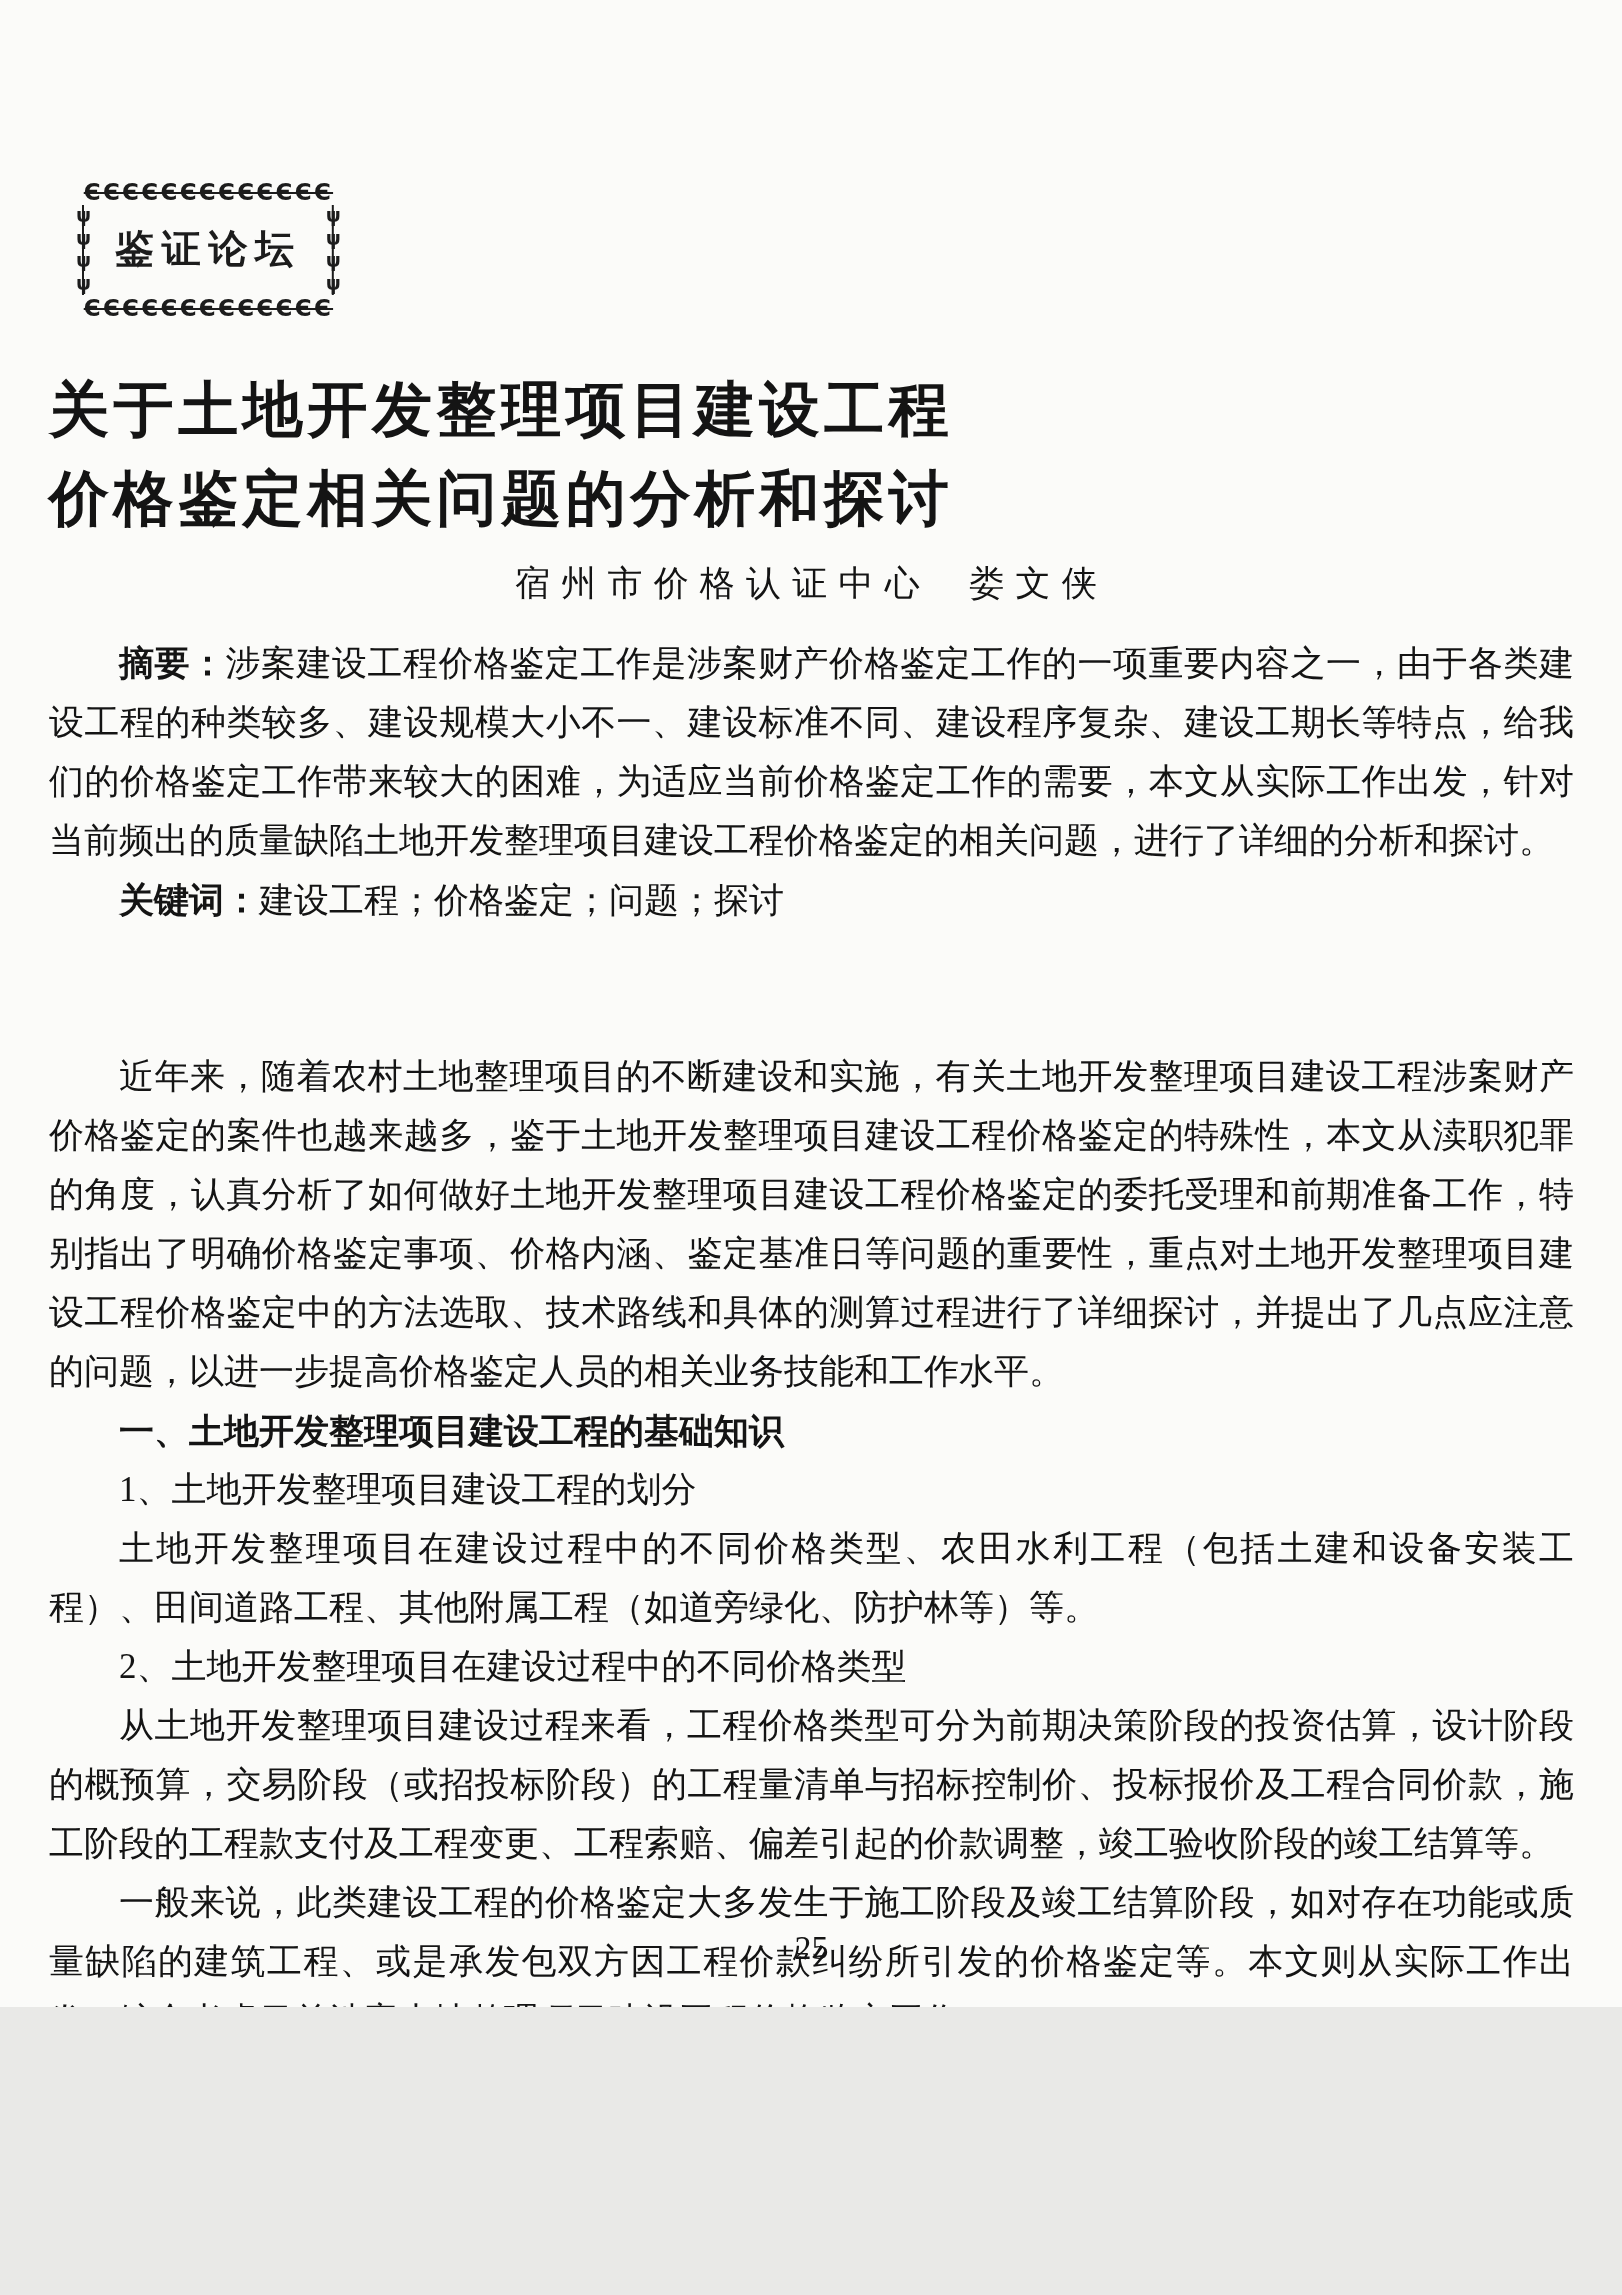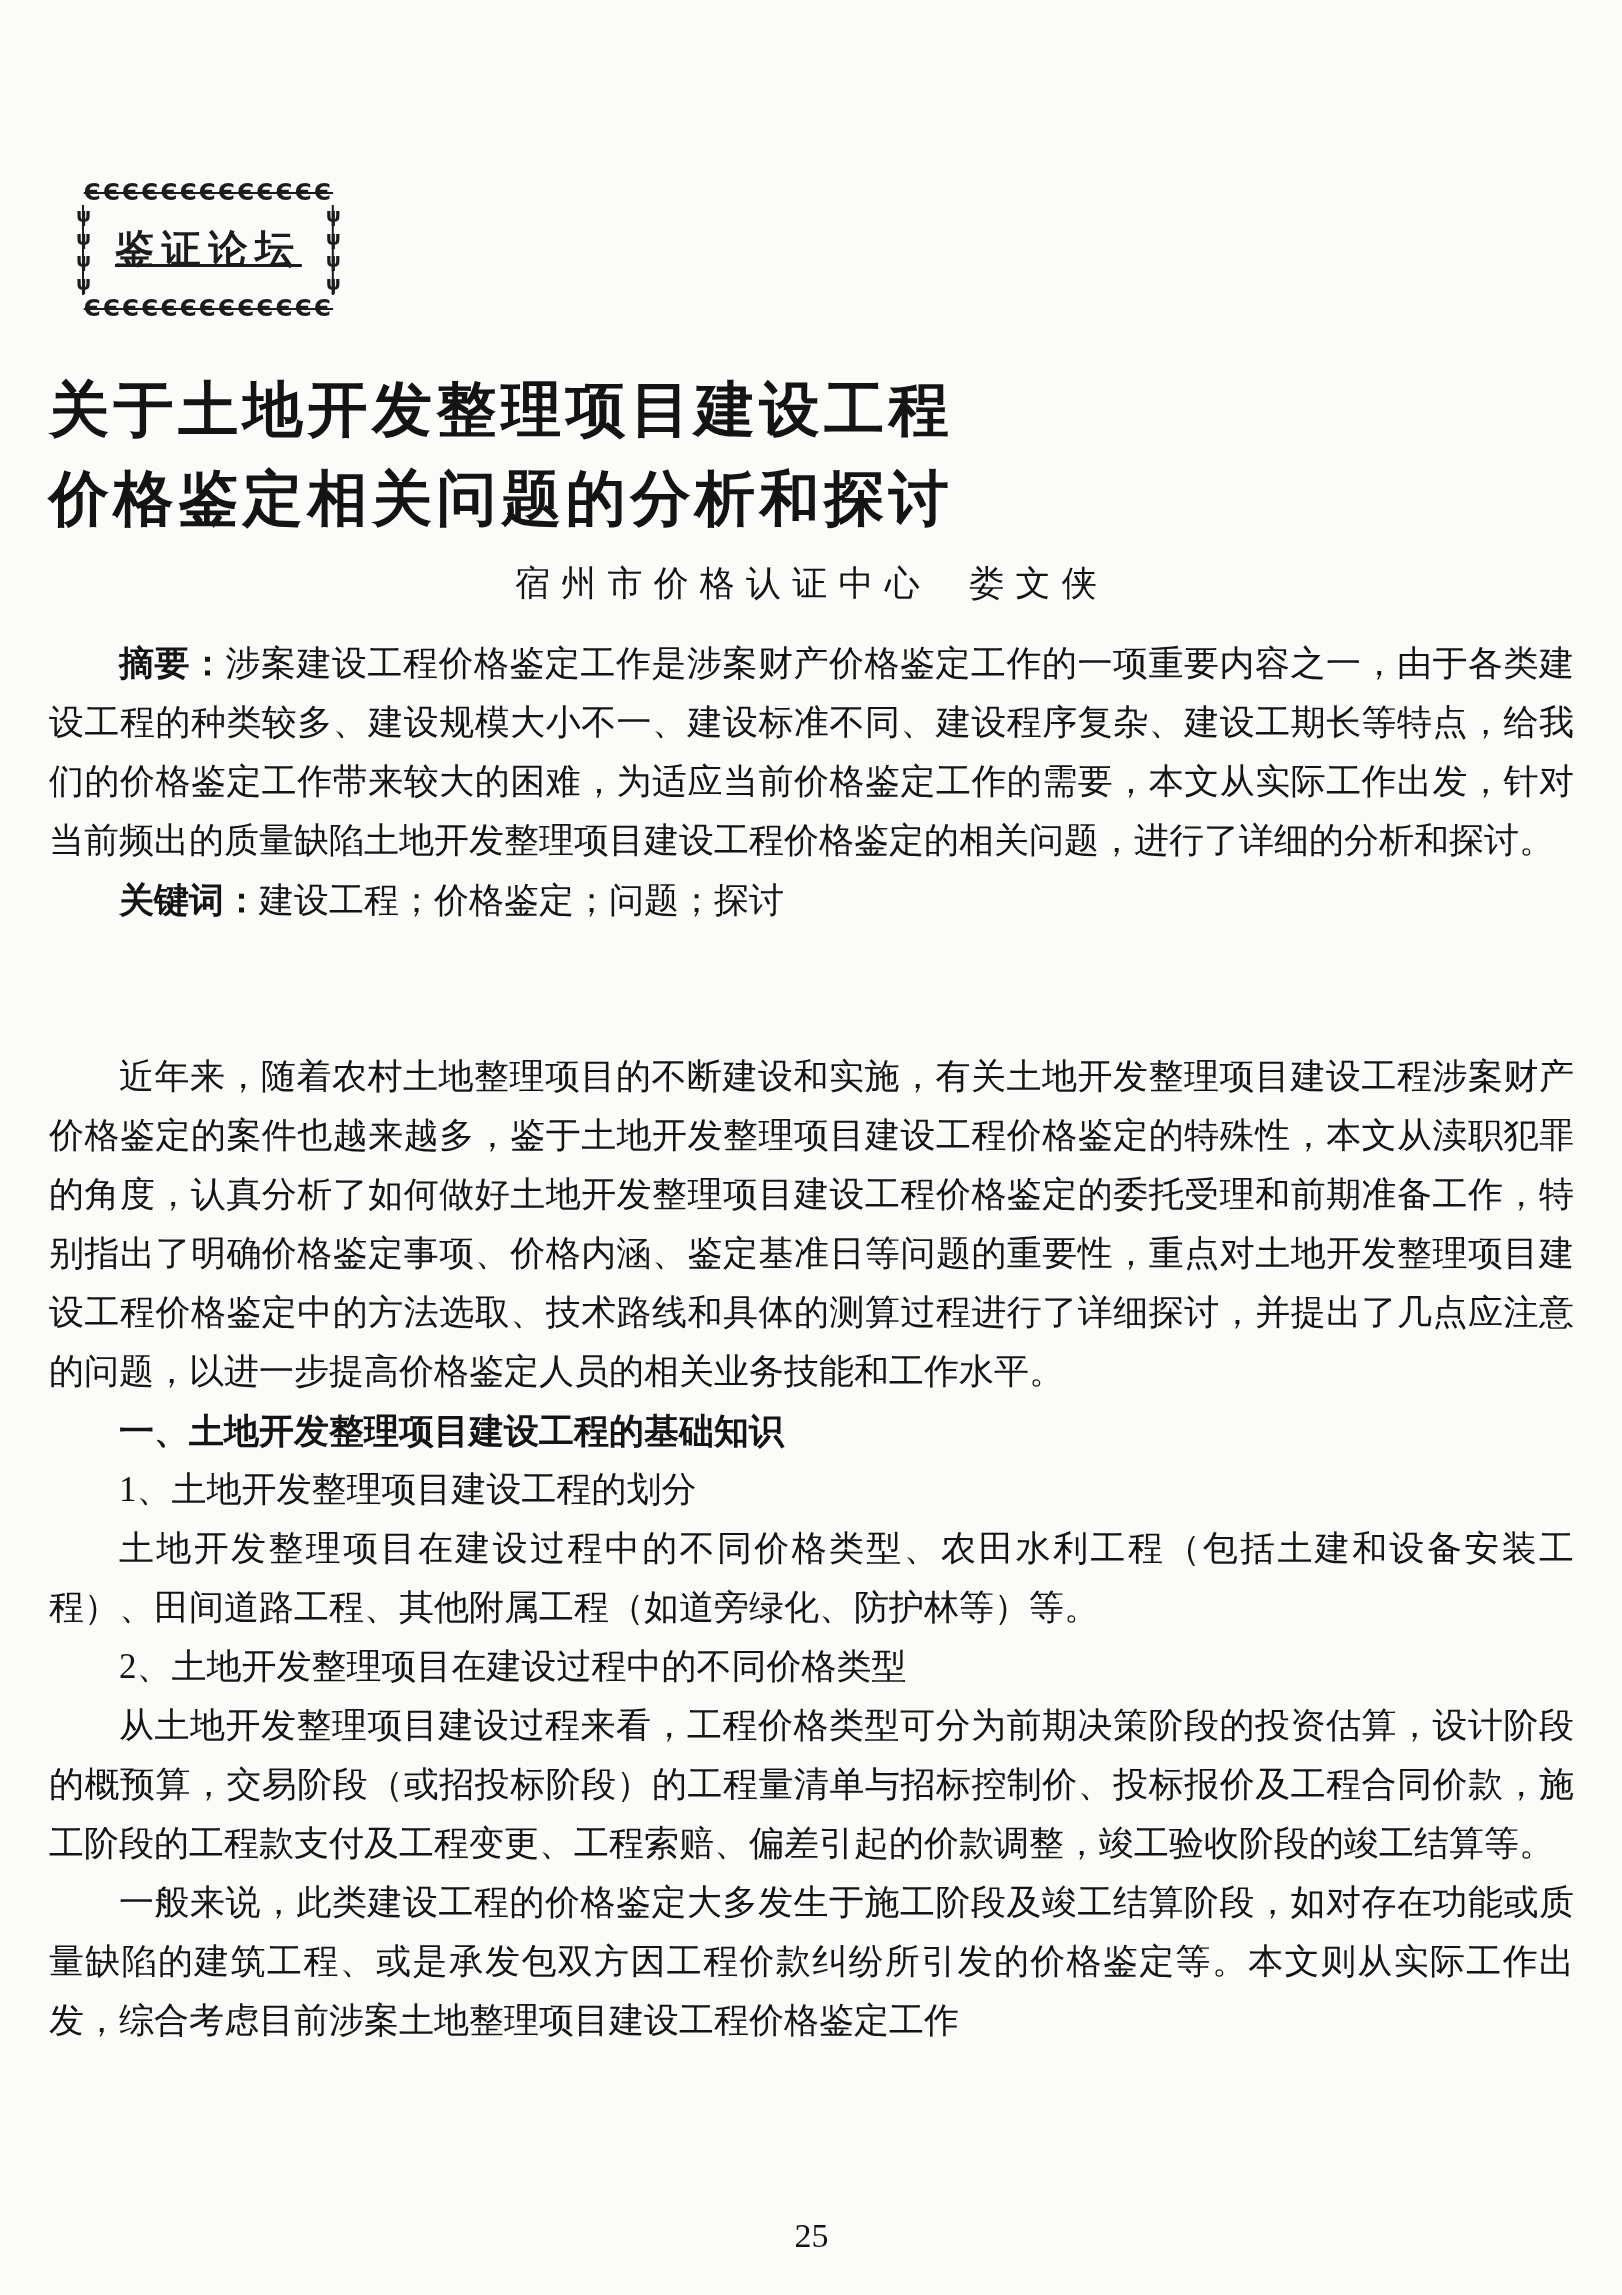--- a/index.html
+++ b/index.html
@@ -3,21 +3,21 @@
 <meta charset="utf-8">
 <style>
   html,body{margin:0;padding:0;}
   body{
     background:#e9e9e7;
     font-family:"Liberation Serif","DejaVu Serif",serif;
   }
   .page{
     position:relative;
     width:1623px;
-    height:2295px;
+    height:2007px;
     margin:0 auto;
     background:#fbfbf9;
     color:#141414;
     box-sizing:border-box;
     padding:0 49px;
     overflow:hidden;
   }
   
   .badge{
     display:grid;
@@ -52,21 +52,20 @@
     align-self:center;
   }
   .blabel{
     font-family:"Liberation Sans","DejaVu Sans",sans-serif;
     font-weight:bold;
     font-size:39px;
     line-height:1;
     padding:17px 20px 20px 20px;
     letter-spacing:7.7px;
     align-self:center;
-    text-decoration:underline;
   }
   
   .title{
     margin:45px 0 0 0;
     font-weight:bold;
     font-size:60px;
     line-height:89px;
     letter-spacing:4.6px;
     font-family:"Liberation Serif","DejaVu Serif",serif;
   }

